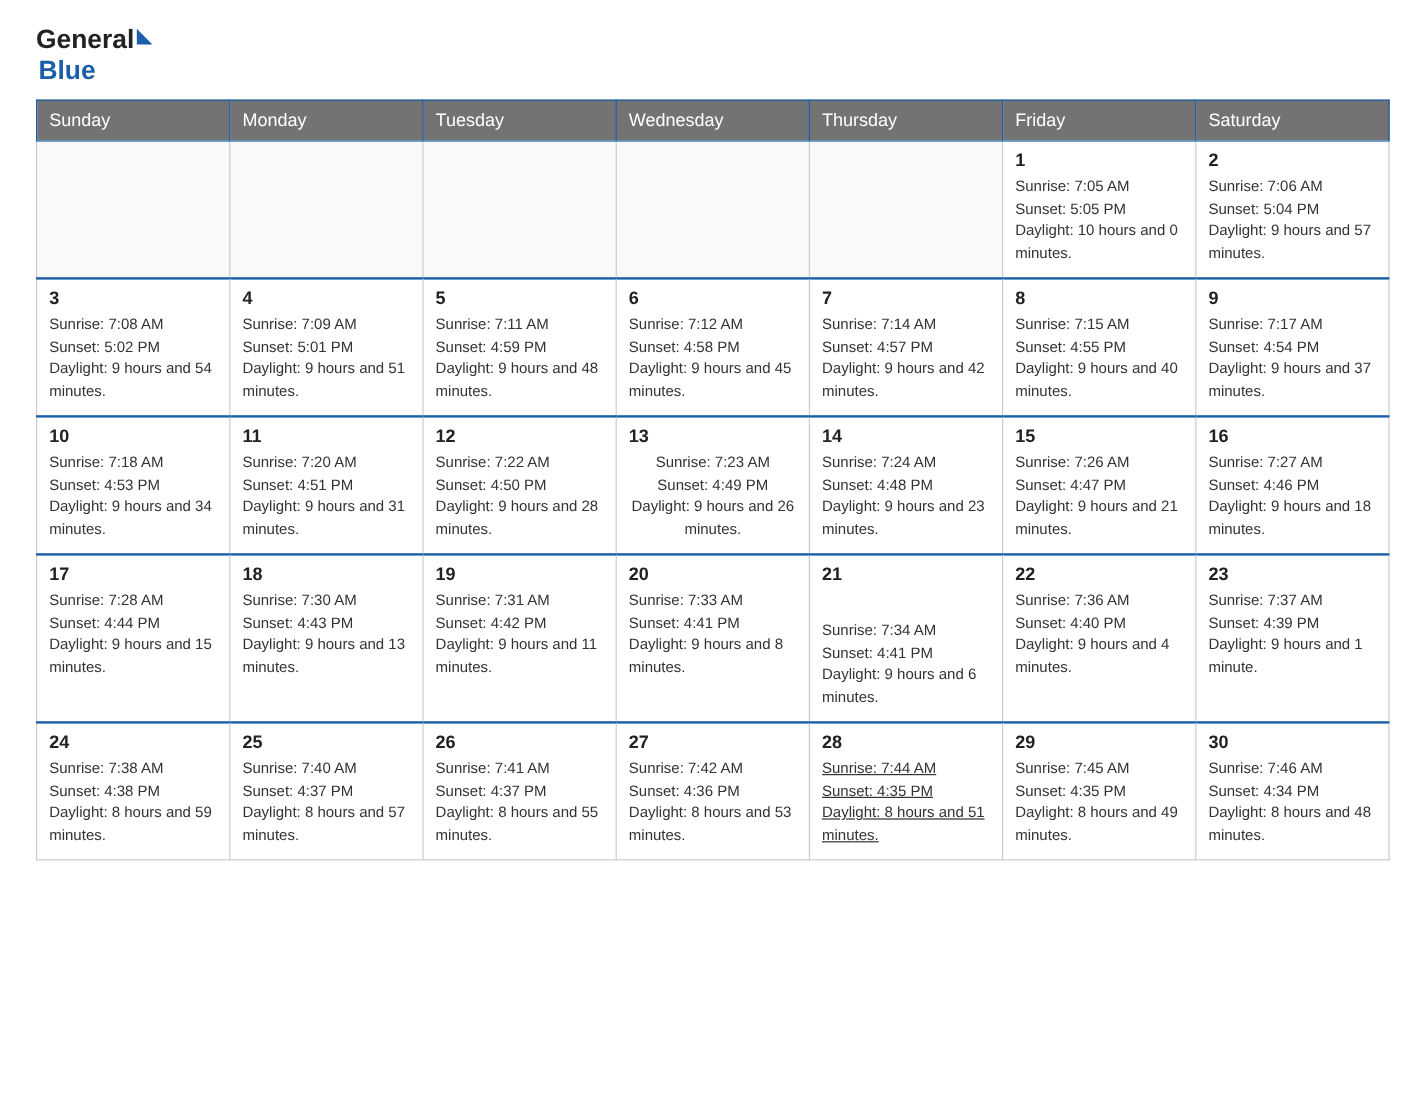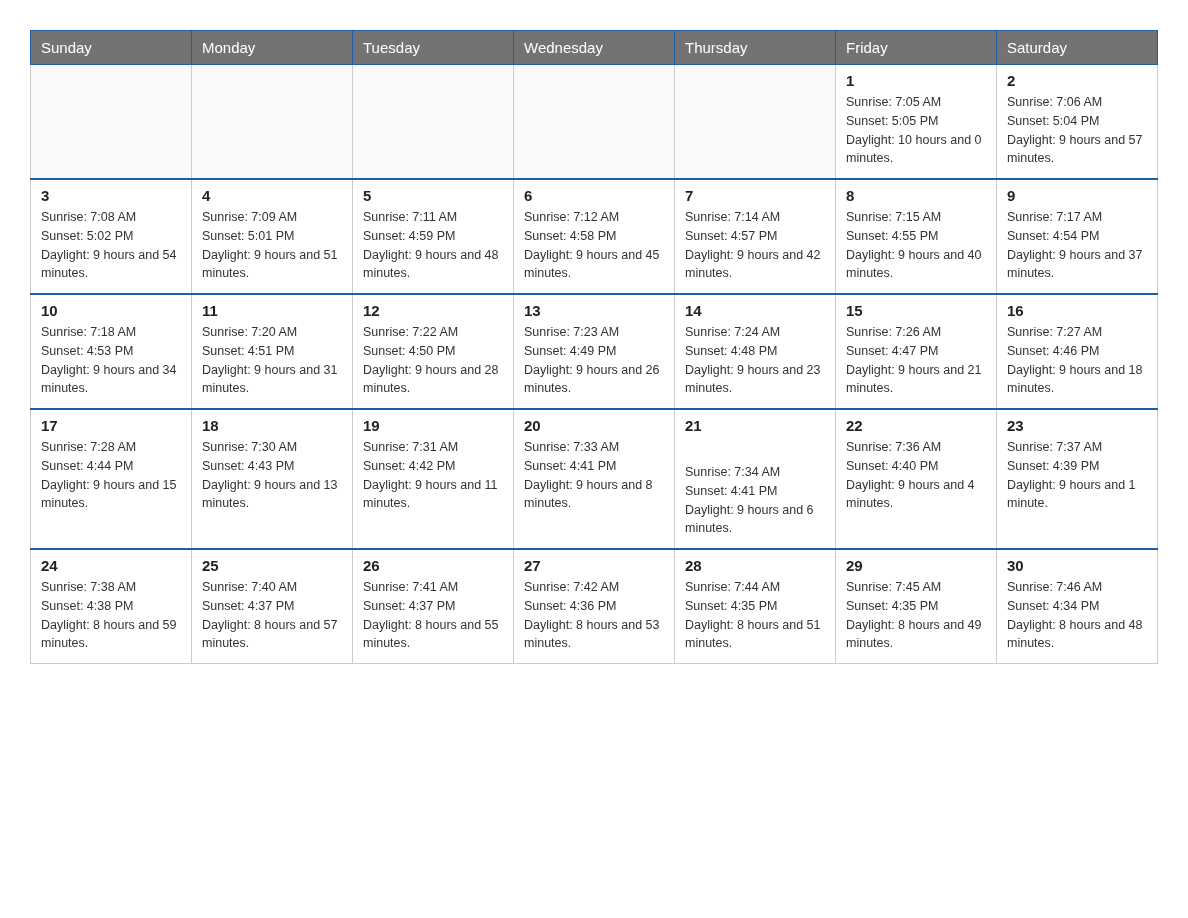--- a/index.html
+++ b/index.html
@@ -98,20 +98,29 @@
       line-height: 1.5;
     }
     .row-separator td {
       border-top: 2px solid #1a5fa8;
     }
   </style>
 </head>
 <body>
 
 <div class="header-row">
+  <div class="logo-block">
+    <div style="display:flex;align-items:center;">
+      <span class="logo-text-general">General</span>
+      <span class="logo-triangle"></span>
+    </div>
+    <div style="margin-left:2px;">
+      <span class="logo-blue">Blue</span>
+    </div>
+  </div>
 </div>
 
 <table class="calendar-table">
   <thead>
     <tr>
     <th>Sunday</th>
         <th>Monday</th>
         <th>Tuesday</th>
         <th>Wednesday</th>
         <th>Thursday</th>
@@ -197,21 +206,21 @@
 Daylight: 9 hours and 31 minutes.</div>
         </td>
         <td>
           <span class="day-number">12</span>
           <div class="day-info" style="white-space: pre-line;">Sunrise: 7:22 AM
 Sunset: 4:50 PM
 Daylight: 9 hours and 28 minutes.</div>
         </td>
         <td>
           <span class="day-number">13</span>
-          <div class="day-info" style="white-space: pre-line;">Sunrise: 7:23 AM
+          <div class="day-info" style="white-space: pre-line; text-align: center;">Sunrise: 7:23 AM
 Sunset: 4:49 PM
 Daylight: 9 hours and 26 minutes.</div>
         </td>
         <td>
           <span class="day-number">14</span>
           <div class="day-info" style="white-space: pre-line;">Sunrise: 7:24 AM
 Sunset: 4:48 PM
 Daylight: 9 hours and 23 minutes.</div>
         </td>
         <td>
@@ -291,21 +300,21 @@
 Daylight: 8 hours and 55 minutes.</div>
         </td>
         <td>
           <span class="day-number">27</span>
           <div class="day-info" style="white-space: pre-line;">Sunrise: 7:42 AM
 Sunset: 4:36 PM
 Daylight: 8 hours and 53 minutes.</div>
         </td>
         <td>
           <span class="day-number">28</span>
-          <div class="day-info" style="white-space: pre-line;">Sunrise: 7:44 AM
+          <div class="day-info" style="white-space: pre-line; text-decoration: underline;">Sunrise: 7:44 AM
 Sunset: 4:35 PM
 Daylight: 8 hours and 51 minutes.</div>
         </td>
         <td>
           <span class="day-number">29</span>
           <div class="day-info" style="white-space: pre-line;">Sunrise: 7:45 AM
 Sunset: 4:35 PM
 Daylight: 8 hours and 49 minutes.</div>
         </td>
         <td>

